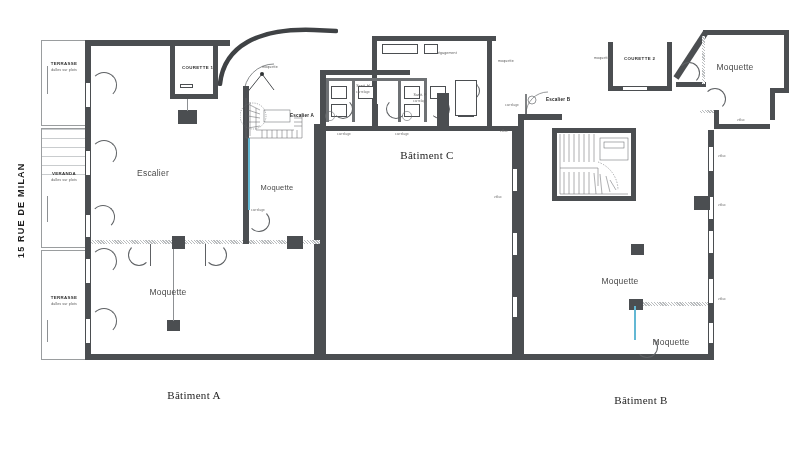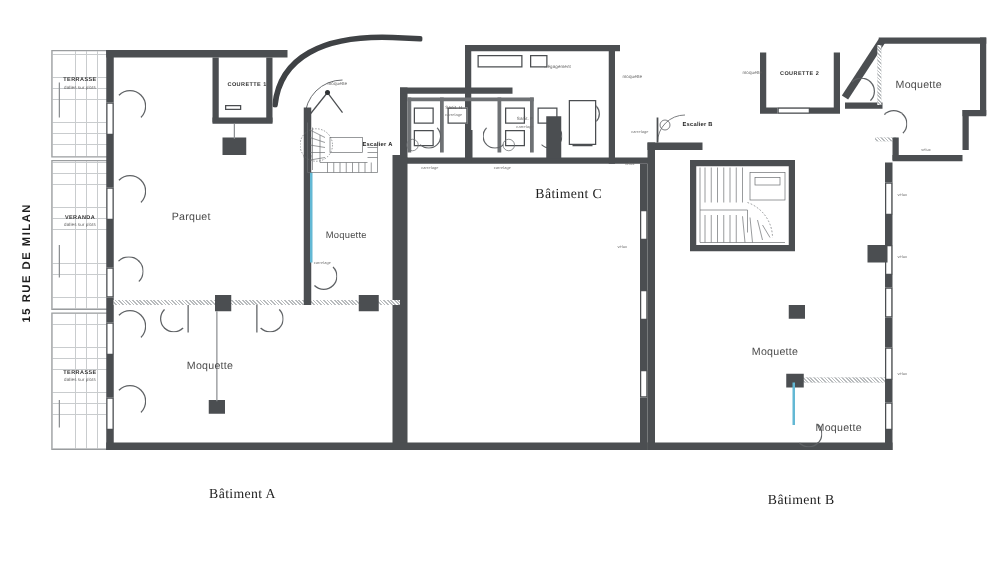--- a/index.html
+++ b/index.html
@@ -109,21 +109,21 @@
   <div class="blk" style="left:167px;top:320px;width:13px;height:11px;"></div>
   <div class="thin" style="left:173px;top:249px;width:.7px;height:72px;"></div>
 
   <div class="door" style="left:128px;top:244px;width:22px;height:22px;
        border-right-color:transparent;border-top-color:transparent;"></div>
   <div class="dleaf" style="left:150px;top:244px;width:1.2px;height:22px;"></div>
   <div class="door" style="left:205px;top:244px;width:22px;height:22px;
        border-left-color:transparent;border-top-color:transparent;"></div>
   <div class="dleaf" style="left:205px;top:244px;width:1.2px;height:22px;"></div>
 
-  <div class="lbl room big ctr" style="left:153px;top:169px;">Parquet</div>
+  <div class="lbl room big ctr" style="left:153px;top:169px;">Escalier</div>
   <div class="lbl room big ctr" style="left:168px;top:288px;">Moquette</div>
 
   <div class="w" style="left:243px;top:124px;width:6px;height:120px;"></div>
   <div class="glass" style="left:248px;top:138px;width:1.8px;height:72px;"></div>
   <div class="door" style="left:248px;top:210px;width:22px;height:22px;
        border-left-color:transparent;border-top-color:transparent;"></div>
   <div class="lbl room ctr" style="left:277px;top:184px;">Moquette</div>
   <div class="lbl tiny2" style="left:251px;top:209px;">carrelage</div>
 
   <div class="w" style="left:170px;top:46px;width:5px;height:52px;"></div>
@@ -225,21 +225,21 @@
   <div class="lbl tiny" style="left:498px;top:60px;">moquette</div>
   <div class="lbl tiny2" style="left:505px;top:104px;">carrelage</div>
   <div class="lbl tiny2" style="left:337px;top:133px;">carrelage</div>
   <div class="lbl tiny2" style="left:395px;top:133px;">carrelage</div>
   <div class="lbl tiny2" style="left:500px;top:130px;">vélux</div>
 
   <div class="win" style="left:382px;top:44px;width:36px;height:10px;"></div>
   <div class="win" style="left:424px;top:44px;width:14px;height:10px;"></div>
   <div class="win" style="left:455px;top:80px;width:22px;height:36px;"></div>
 
-  <div class="lbl bat ctr" style="left:427px;top:150px;margin-left:28px;">Bâtiment C</div>
+  <div class="lbl bat ctr" style="left:427px;top:150px;">Bâtiment C</div>
 
   <div class="w" style="left:320px;top:126px;width:6px;height:234px;"></div>
   <div class="w" style="left:320px;top:354px;width:198px;height:6px;"></div>
   <div class="w" style="left:512px;top:131px;width:6px;height:229px;"></div>
   <div class="win" style="left:512px;top:168px;width:6px;height:24px;"></div>
   <div class="win" style="left:512px;top:232px;width:6px;height:24px;"></div>
   <div class="win" style="left:512px;top:296px;width:6px;height:22px;"></div>
 
   <div class="w" style="left:608px;top:42px;width:5px;height:48px;"></div>
   <div class="w" style="left:608px;top:86px;width:64px;height:5px;"></div>

